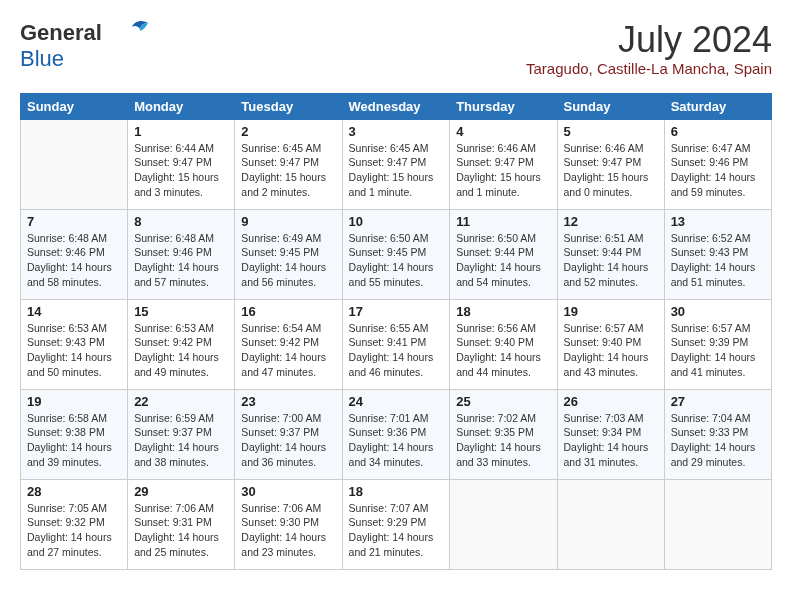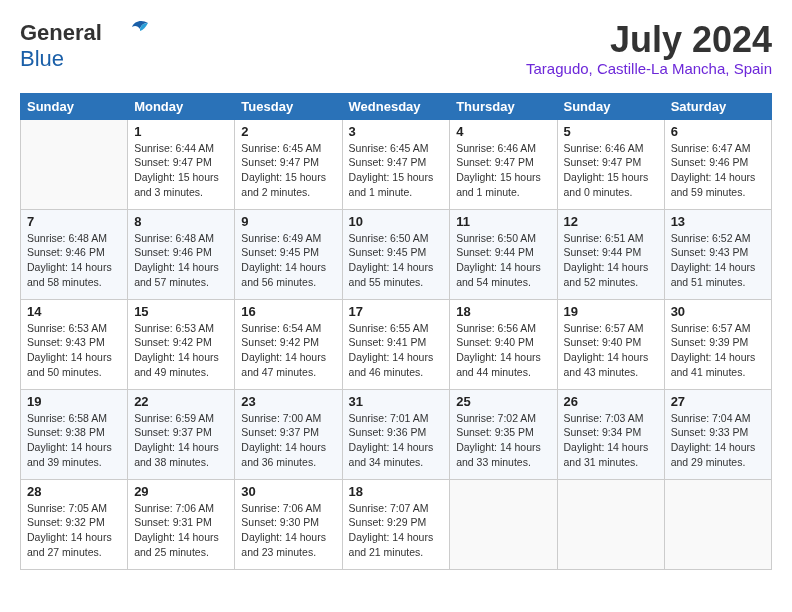--- a/index.html
+++ b/index.html
@@ -19,27 +19,27 @@
     .logo {
       display: flex;
       flex-direction: column;
       align-items: flex-start;
     }
     .title-block {
       text-align: right;
     }
     .month-year {
       font-size: 36px;
-      font-weight: bold;
+      font-weight: normal;
       color: #333;
       line-height: 1.1;
     }
     .location {
       font-size: 15px;
-      color: #6d28d9;
+      color: #7f1d1d;
       font-weight: normal;
     }
     .calendar-table {
       width: 100%;
       border-collapse: collapse;
       font-size: 11px;
       margin-top: 16px;
     }
     .calendar-table th {
       background-color: #2a72b8;
@@ -230,21 +230,21 @@
         </td>
         <td>
           <span class="day-number">22</span>
           <div class="day-info">Sunrise: 6:59 AM<br>Sunset: 9:37 PM<br>Daylight: 14 hours<br>and 38 minutes.</div>
         </td>
         <td>
           <span class="day-number">23</span>
           <div class="day-info">Sunrise: 7:00 AM<br>Sunset: 9:37 PM<br>Daylight: 14 hours<br>and 36 minutes.</div>
         </td>
         <td>
-          <span class="day-number">31</span>
+          <span class="day-number">24</span>
           <div class="day-info">Sunrise: 7:01 AM<br>Sunset: 9:36 PM<br>Daylight: 14 hours<br>and 34 minutes.</div>
         </td>
         <td>
           <span class="day-number">25</span>
           <div class="day-info">Sunrise: 7:02 AM<br>Sunset: 9:35 PM<br>Daylight: 14 hours<br>and 33 minutes.</div>
         </td>
         <td>
           <span class="day-number">26</span>
           <div class="day-info">Sunrise: 7:03 AM<br>Sunset: 9:34 PM<br>Daylight: 14 hours<br>and 31 minutes.</div>
         </td>

